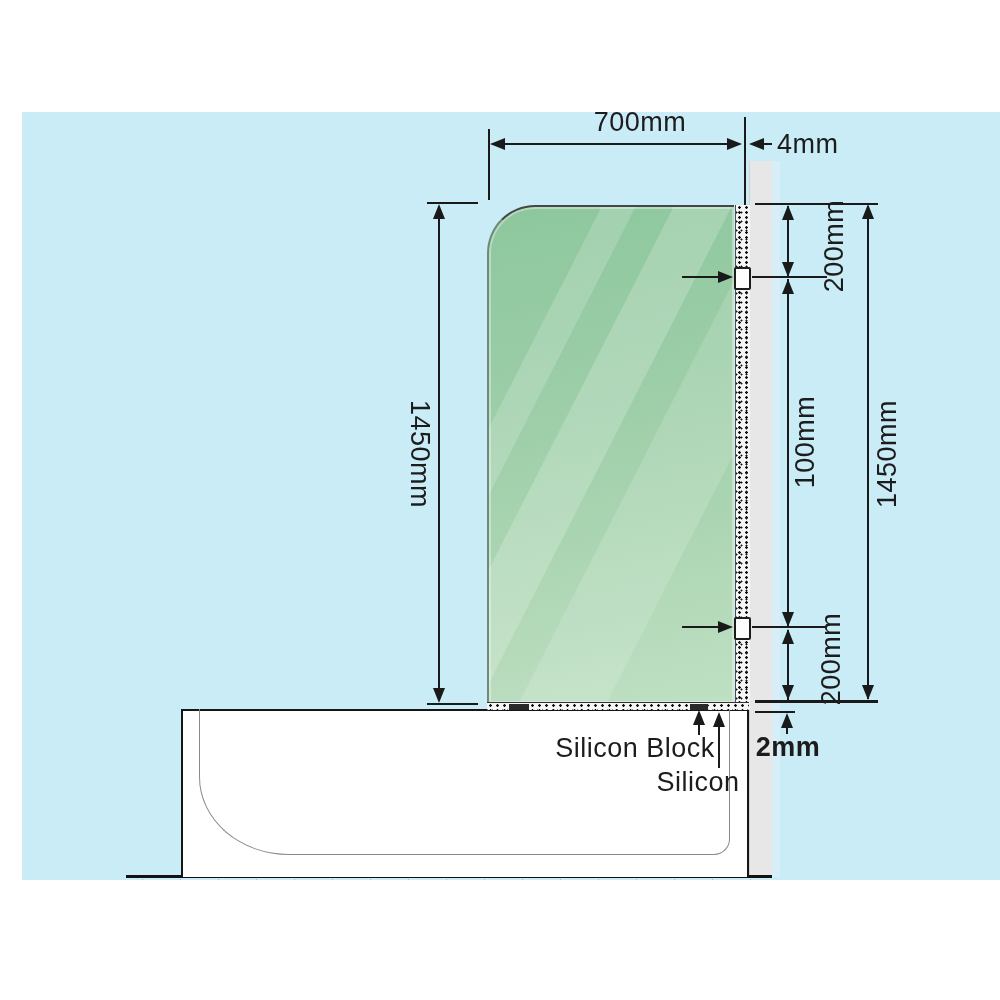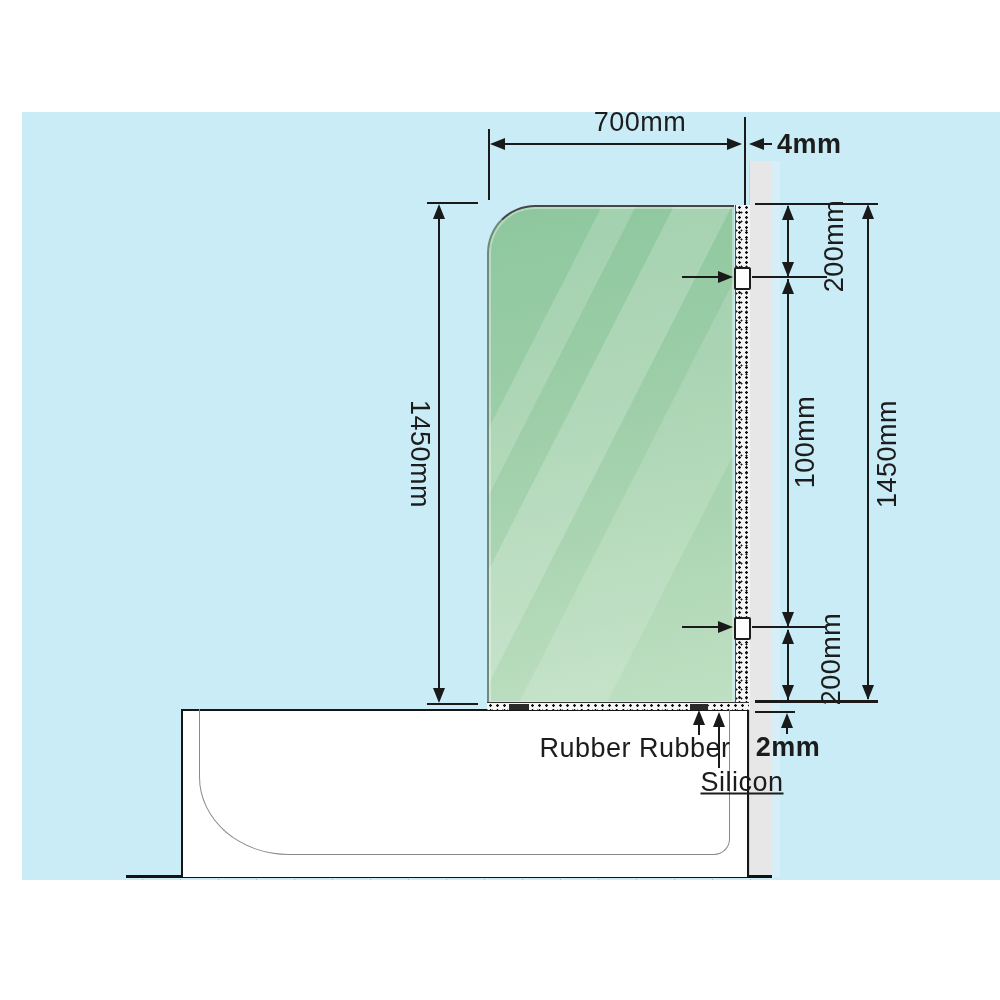--- a/index.html
+++ b/index.html
@@ -46,21 +46,21 @@
   .thin{height:1.5px;}
   .ah{position:absolute;width:0;height:0;border-style:solid;border-color:transparent;z-index:8;}
   .ah-left{border-width:6.5px 15px 6.5px 0;border-right-color:#1a1a1a;}
   .ah-right{border-width:6.5px 0 6.5px 15px;border-left-color:#1a1a1a;}
   .ah-up{border-width:0 6.5px 15px 6.5px;border-bottom-color:#1a1a1a;}
   .ah-down{border-width:15px 6.5px 0 6.5px;border-top-color:#1a1a1a;}
   .lbl{position:absolute;font-size:27px;color:#1c1c1c;white-space:nowrap;
        transform:translate(-50%,-50%);letter-spacing:.5px;z-index:9;}
   .lbl.ccw{transform:translate(-50%,-50%) rotate(-90deg);}
   .lbl.cw{transform:translate(-50%,-50%) rotate(90deg);}
-  .lbl.anchor-left{transform:translateY(-50%);font-weight:bold;}
+  .lbl.anchor-left{transform:translateY(-50%);}
 </style>
 </head>
 <body>
 
 <div class="canvas">
 
   <div class="abs bg-band"></div>
   <div class="abs wall"></div>
   <div class="abs wall-shade"></div>
 
@@ -139,19 +139,19 @@
   <i class="ah ah-up" style="left:839.5px;top:204px;"></i>
   <i class="ah ah-down" style="left:839.5px;top:685px;"></i>
   <div class="lbl ccw" style="left:865px;top:454px;">1450mm</div>
 
   <i class="ah ah-up" style="left:758.5px;top:713px;"></i>
   <div class="vl" style="left:764px;top:726px;height:8px;"></div>
   <div class="lbl" style="left:766px;top:747px;font-weight:bold;">2mm</div>
 
   <i class="ah ah-up" style="left:670.5px;top:710px;"></i>
   <div class="vl" style="left:676px;top:722px;height:13px;"></div>
-  <div class="lbl" style="left:613px;top:748px;">Rubber Rubber</div>
+  <div class="lbl" style="left:613px;top:748px;">Silicon Block</div>
 
   <i class="ah ah-up" style="left:690.5px;top:712px;"></i>
   <div class="vl" style="left:696px;top:724px;height:44px;"></div>
-  <div class="lbl" style="left:720px;top:782px;text-decoration:underline;">Silicon</div>
+  <div class="lbl" style="left:676px;top:782px;">Silicon</div>
 
 </div>
 
 </body></html>

